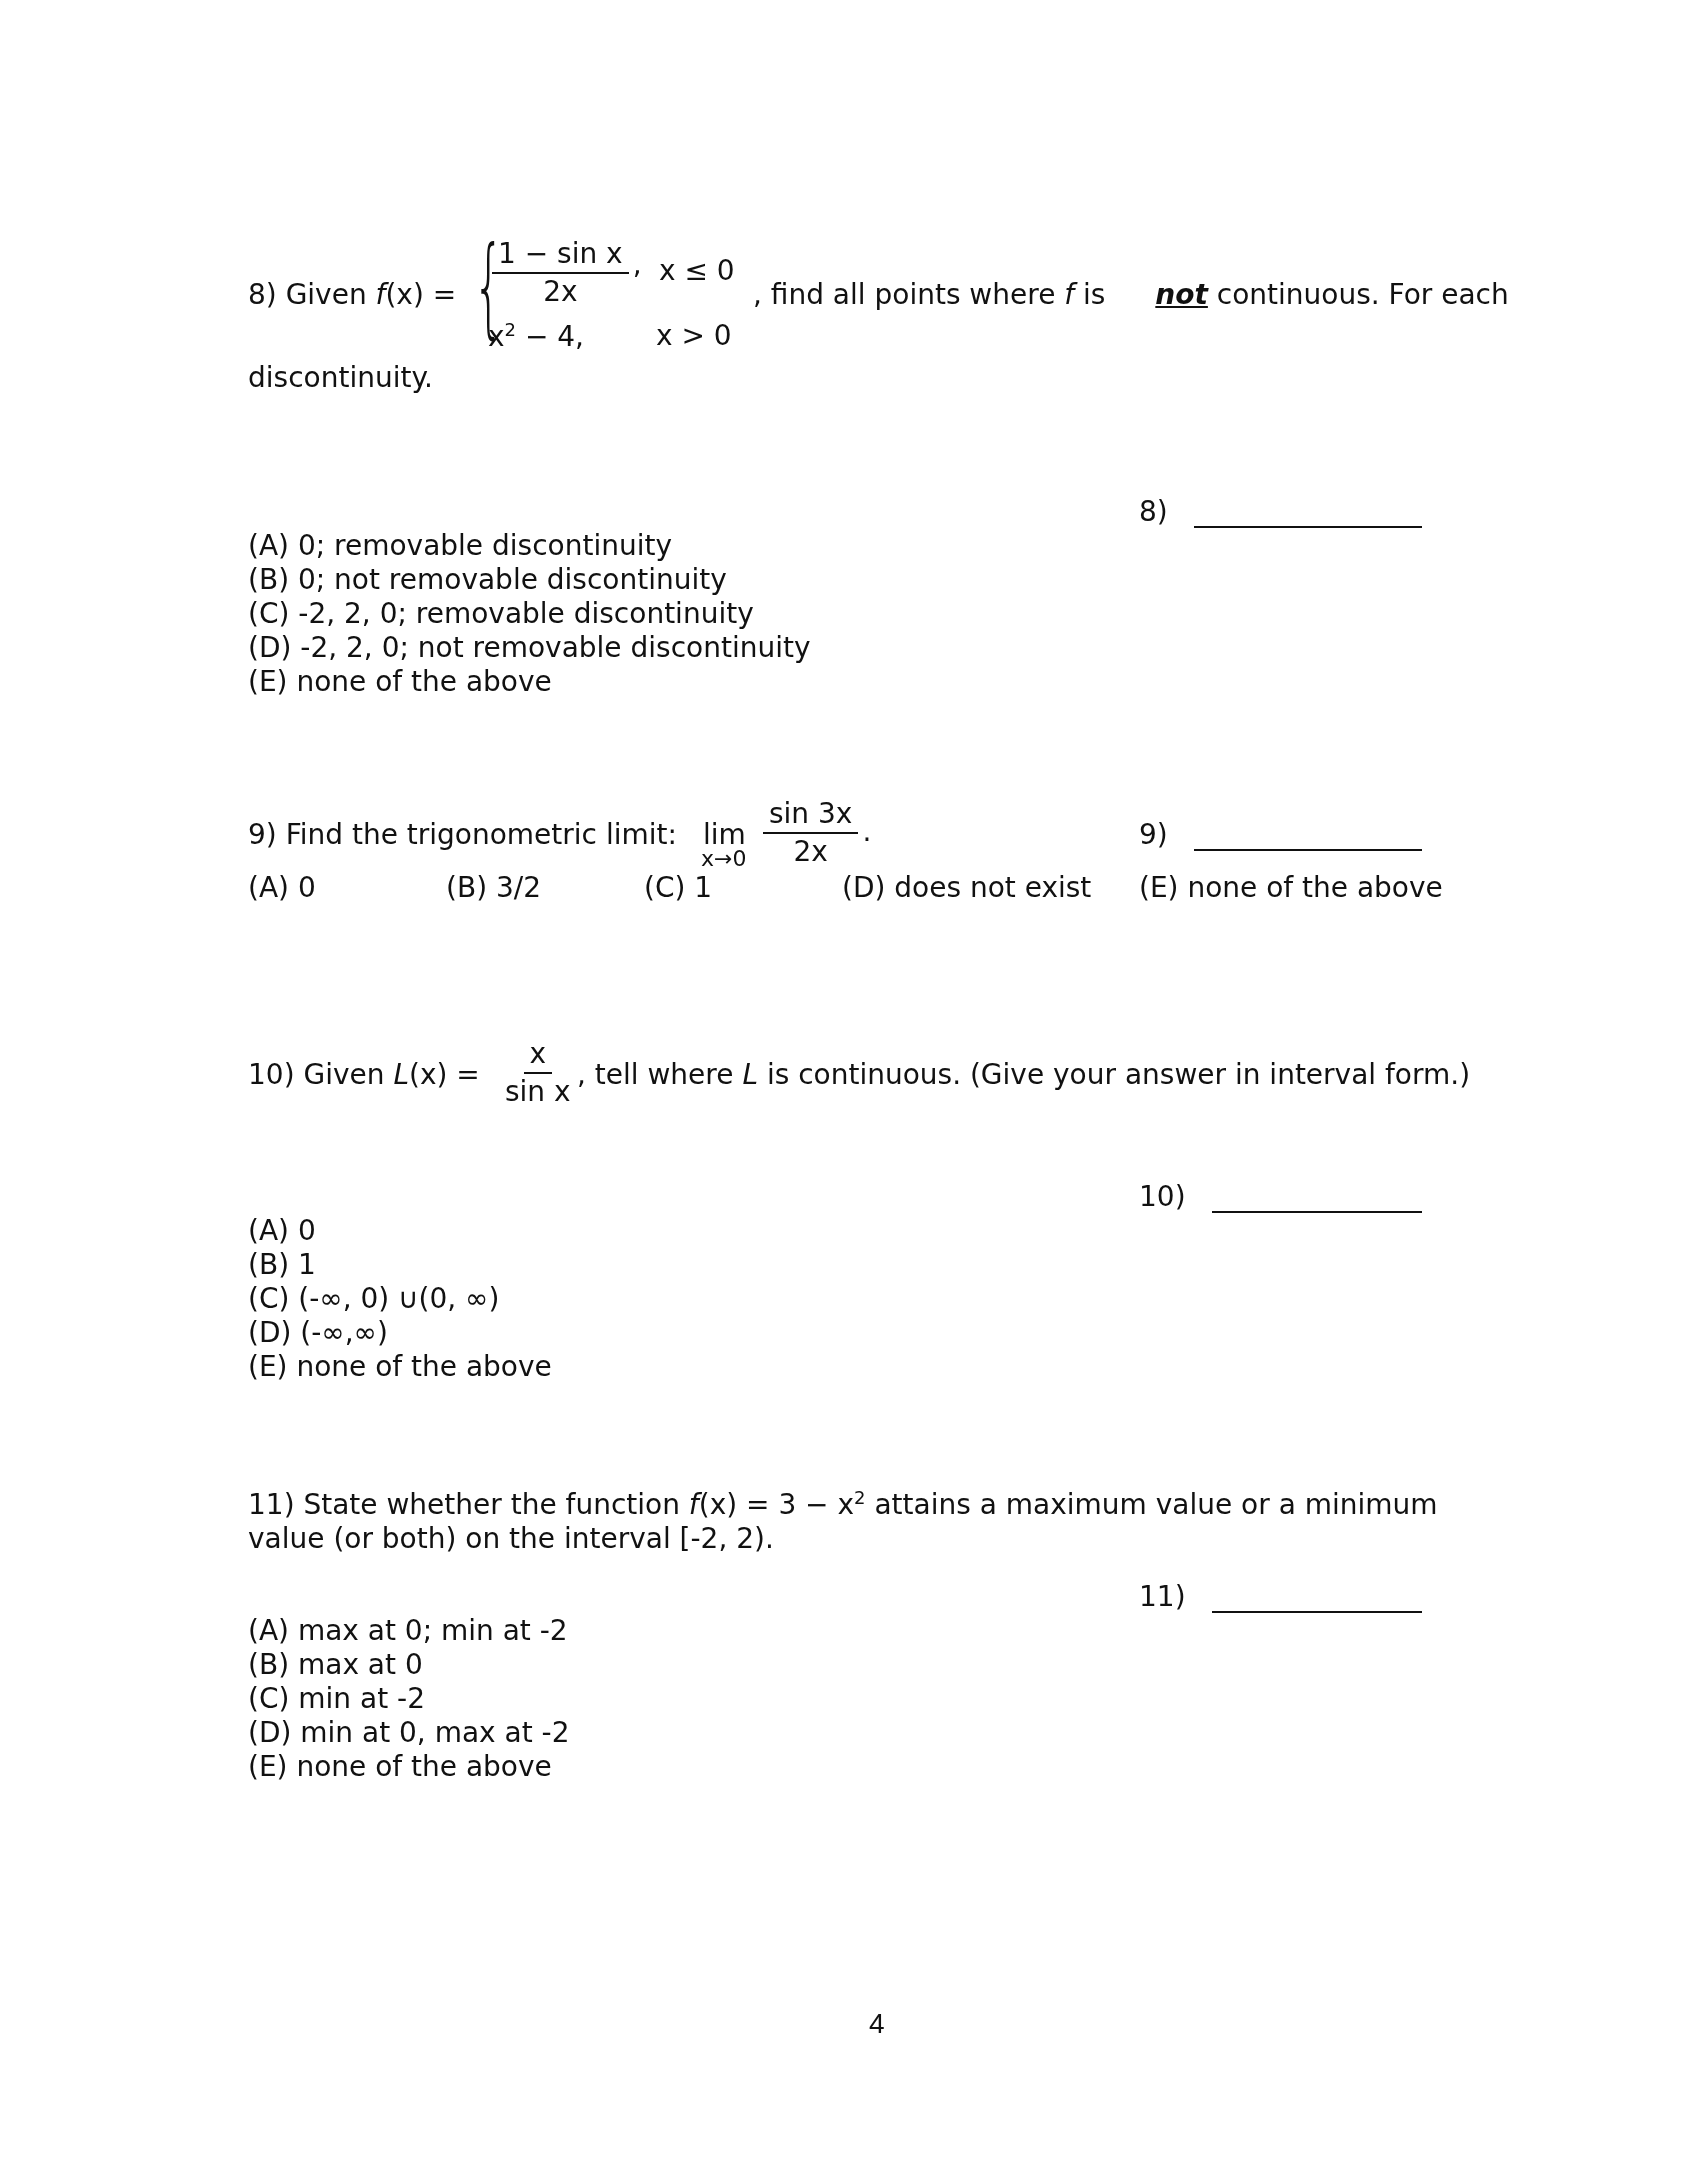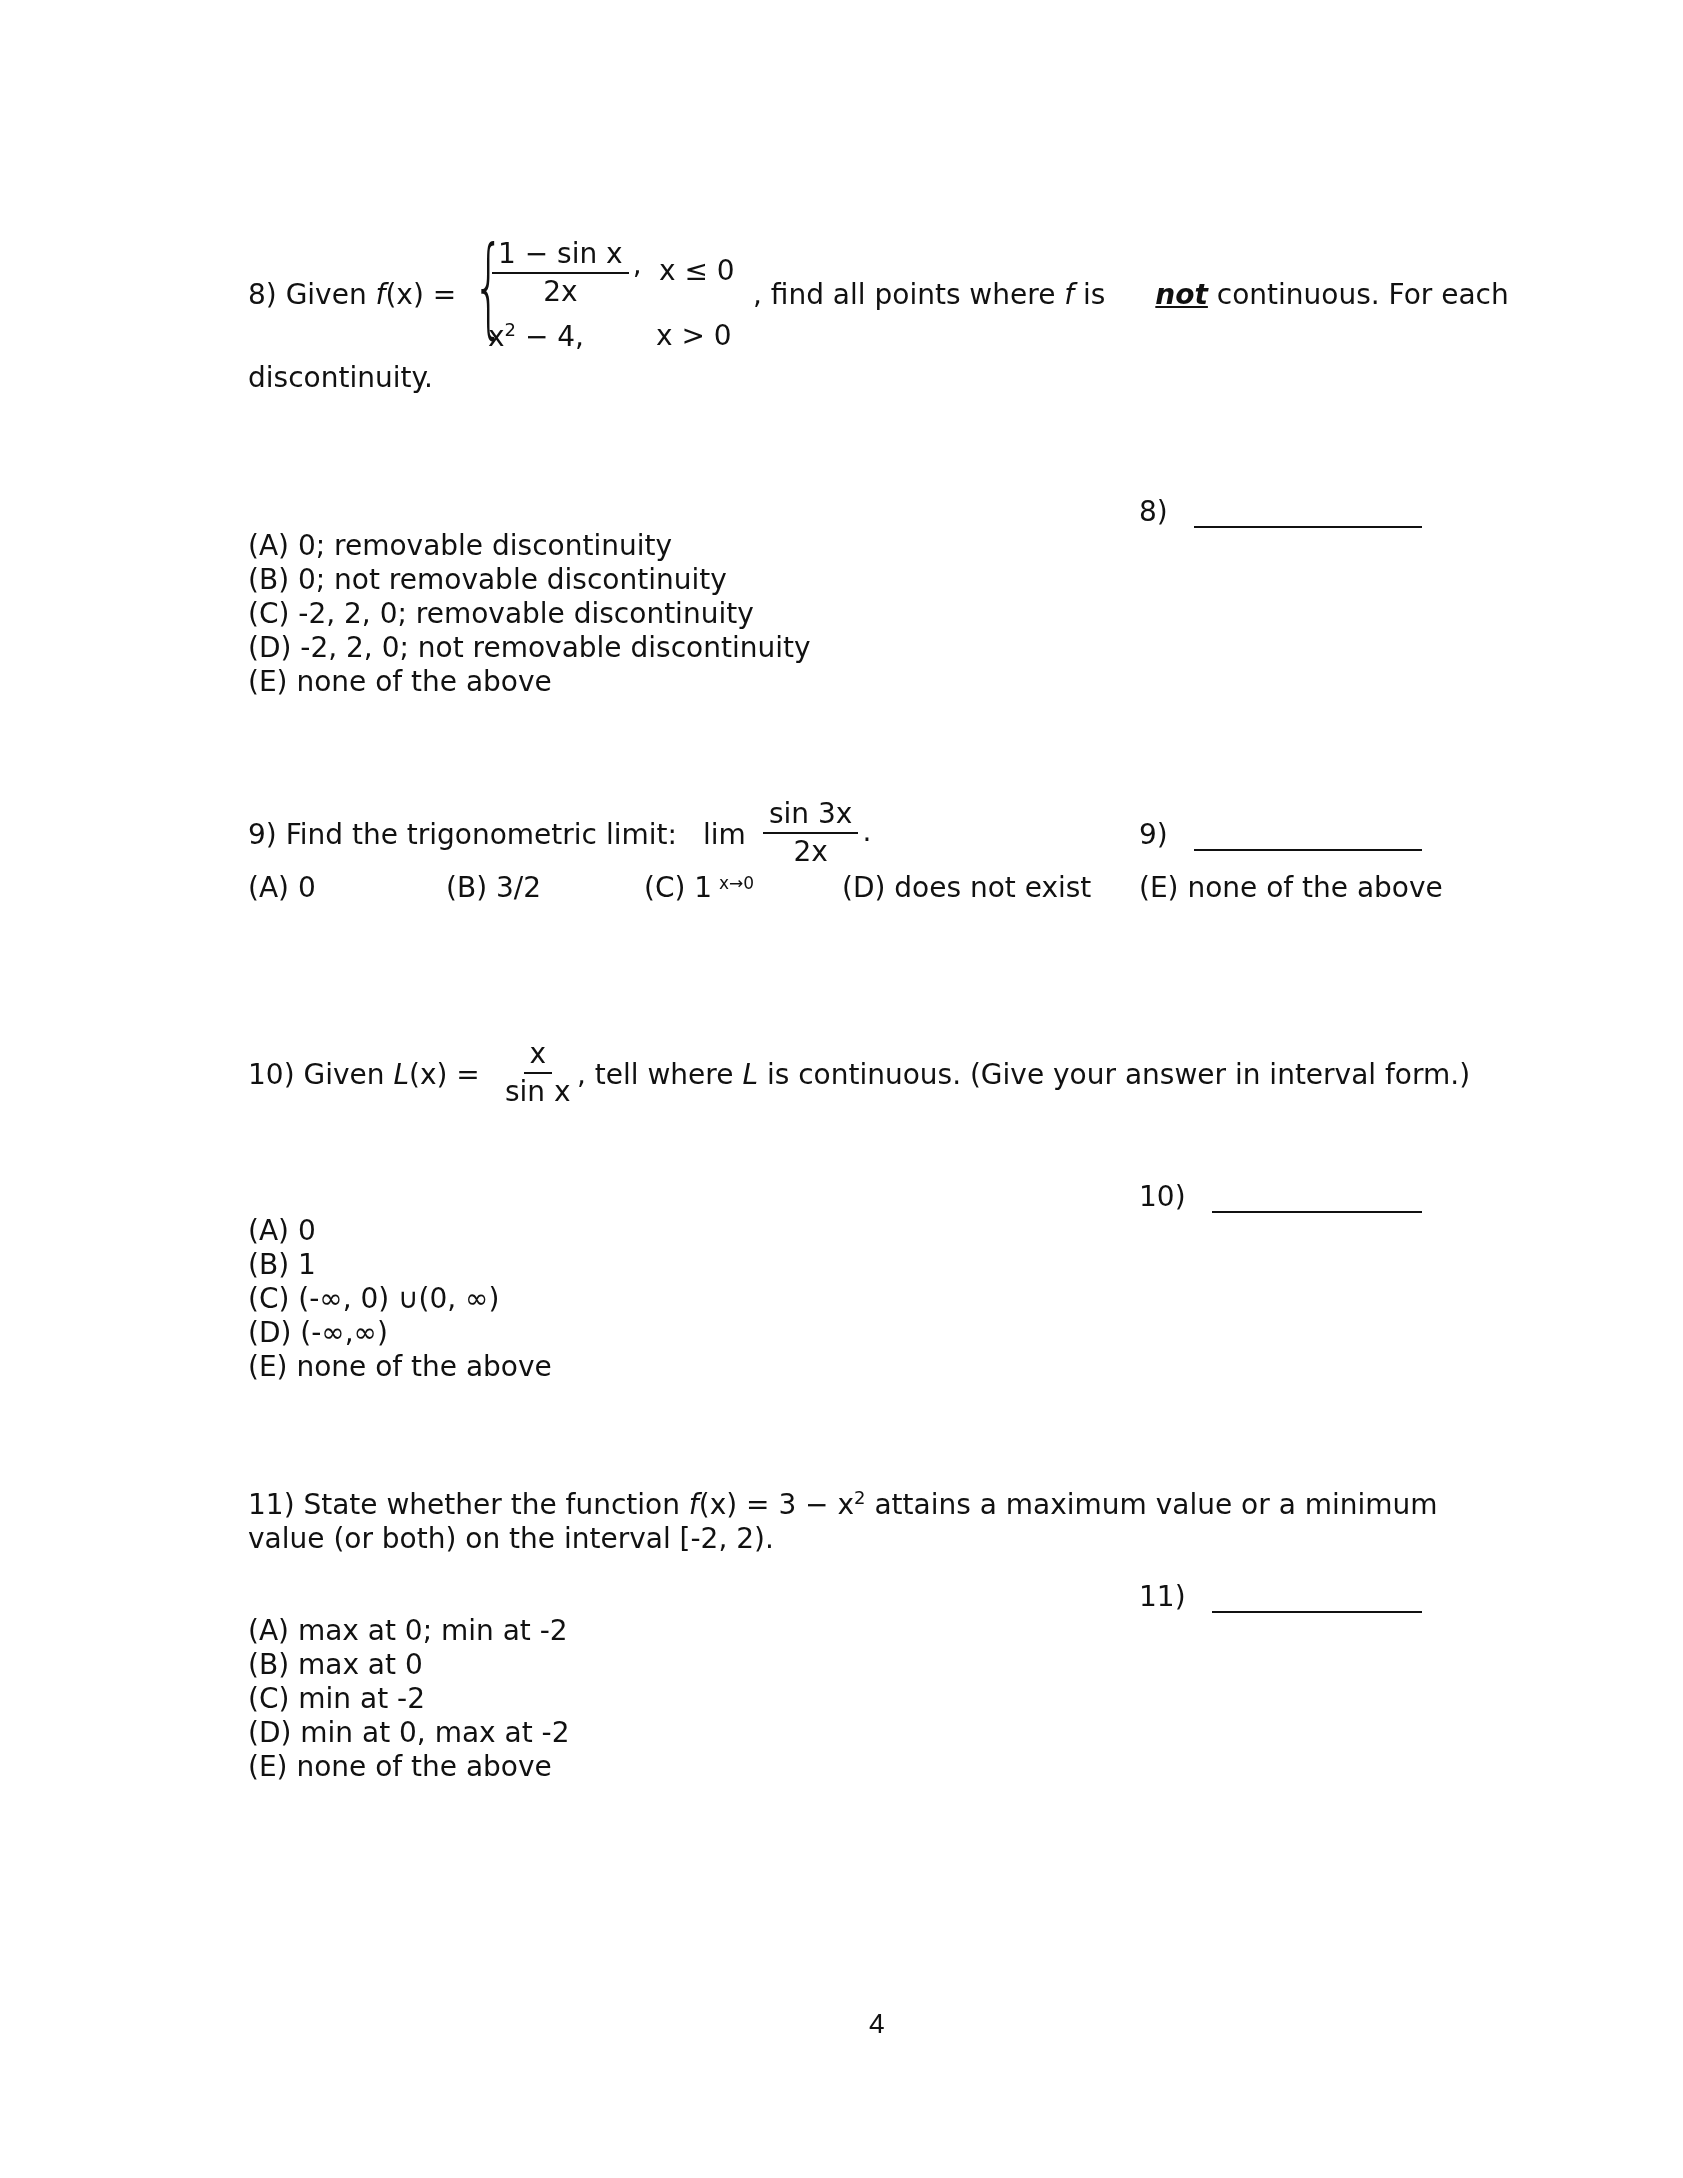--- a/index.html
+++ b/index.html
@@ -49,21 +49,21 @@
   <div>(A) 0; removable discontinuity</div>
   <div>(B) 0; not removable discontinuity</div>
   <div>(C) -2, 2, 0; removable discontinuity</div>
   <div>(D) -2, 2, 0; not removable discontinuity</div>
   <div>(E) none of the above</div>
 </div>
 
 <div class="abs" style="left:248px; top:798px; height:79px;">
   <span class="abs" style="left:0; top:20px;">9)  Find the trigonometric limit:</span>
   <span class="abs" style="left:455px; top:20px;">lim</span>
-  <span class="abs" style="left:453px; top:75px; font-size:17px;margin-left:18px;">x→0</span>
+  <span class="abs" style="left:453px; top:48px; font-size:22px;">x→0</span>
   <span class="abs" style="left:511px; top:-2px;">
     <span class="frac">
       <span class="num">sin 3x</span>
       <span class="den">2x</span>
     </span><span>.</span>
   </span>
 </div>
 <div class="abs" style="left:1139px; top:818px;">
   <span>9)</span><span class="blank"></span>
 </div>

